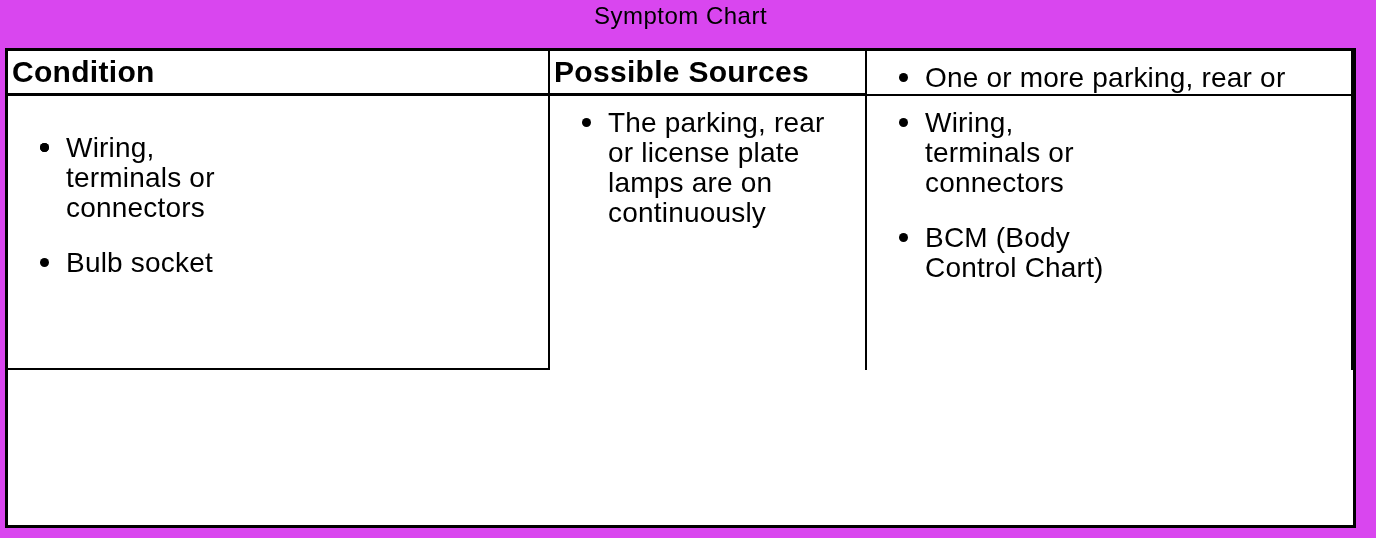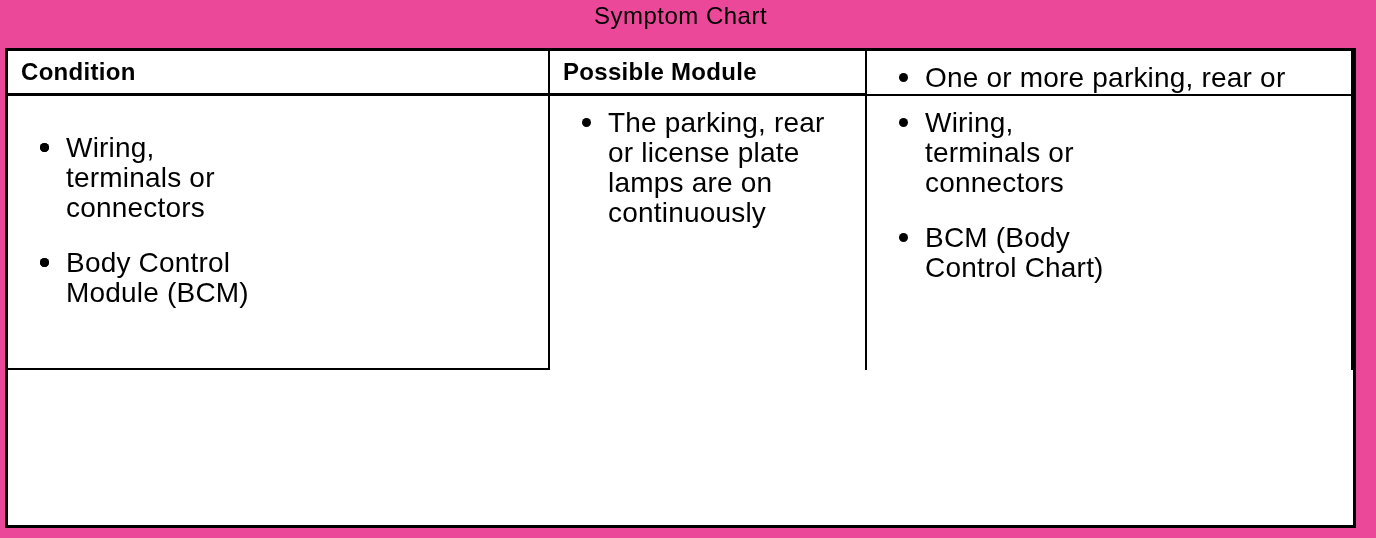--- a/index.html
+++ b/index.html
@@ -9,21 +9,21 @@
     width: 1376px;
     height: 538px;
     font-family: "Liberation Sans", sans-serif;
     color: #000000;
     -webkit-font-smoothing: none;
   }
   .page {
     position: relative;
     width: 1376px;
     height: 538px;
-    background: #ec4899;
+    background: #d946ef;
     overflow: hidden;
   }
   .chart-title {
     position: absolute;
     top: 2px;
     left: 5px;
     width: 1351px;
     text-align: center;
     font-size: 24px;
     line-height: 28px;
@@ -47,23 +47,23 @@
     box-sizing: border-box;
     overflow: hidden;
   }
   
   .col-1, .col-2 { border-right: 2px solid #000000; }
   
   .header-cell {
     border-bottom: 3px solid #000000;
     display: flex;
     align-items: center;
-    padding-left: 13px;
+    padding-left: 4px;
     font-weight: bold;
-    font-size: 24px;
+    font-size: 30px;
     letter-spacing: 0.3px;
   }
   
   .row-1 { border-bottom: 2px solid #000000; }
   .body-cell {
     padding: 12px 8px 0 30px;
     font-size: 28px;
   }
   ul.bullet-list {
     list-style: none;
@@ -97,21 +97,21 @@
 <div class="page">
 
   <div class="chart-title">Symptom Chart</div>
 
   <div class="symptom-table">
 
     <div class="cell header-cell col-1">
       <span>Condition</span>
     </div>
     <div class="cell header-cell col-2">
-      <span>Possible Module</span>
+      <span>Possible Sources</span>
     </div>
 
     <div class="cell body-cell row-1 col-1">
       <ul class="bullet-list">
         <li>
           <span class="bullet"></span>
           <span class="li-text">One or more parking, rear or license plate lamps is inoperative</span>
         </li>
       </ul>
     </div>
@@ -119,24 +119,21 @@
       <ul class="bullet-list">
         <li>
           <span class="bullet"></span>
         </li>
         <li>
           <span class="bullet"></span>
           <span class="li-text">Wiring, terminals or connectors</span>
         </li>
         <li>
           <span class="bullet"></span>
-        </li>
-        <li>
-          <span class="bullet"></span>
-          <span class="li-text">Body Control Module (BCM)</span>
+          <span class="li-text">Bulb socket</span>
         </li>
       </ul>
     </div>
 
     <div class="cell body-cell row-2 col-1">
       <ul class="bullet-list">
         <li>
           <span class="bullet"></span>
           <span class="li-text">The parking, rear or license plate lamps are on continuously</span>
         </li>

